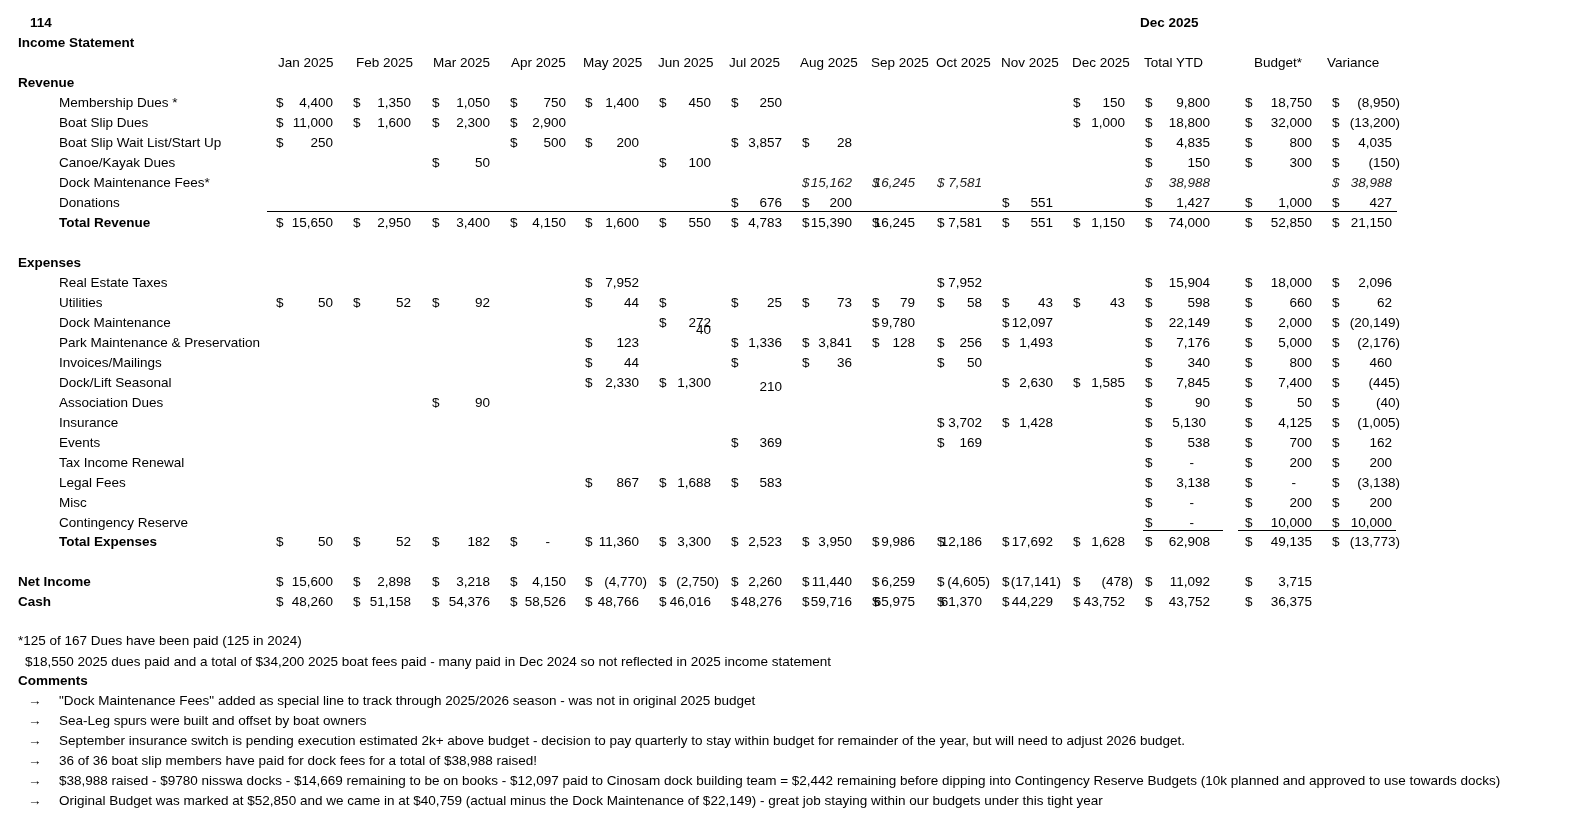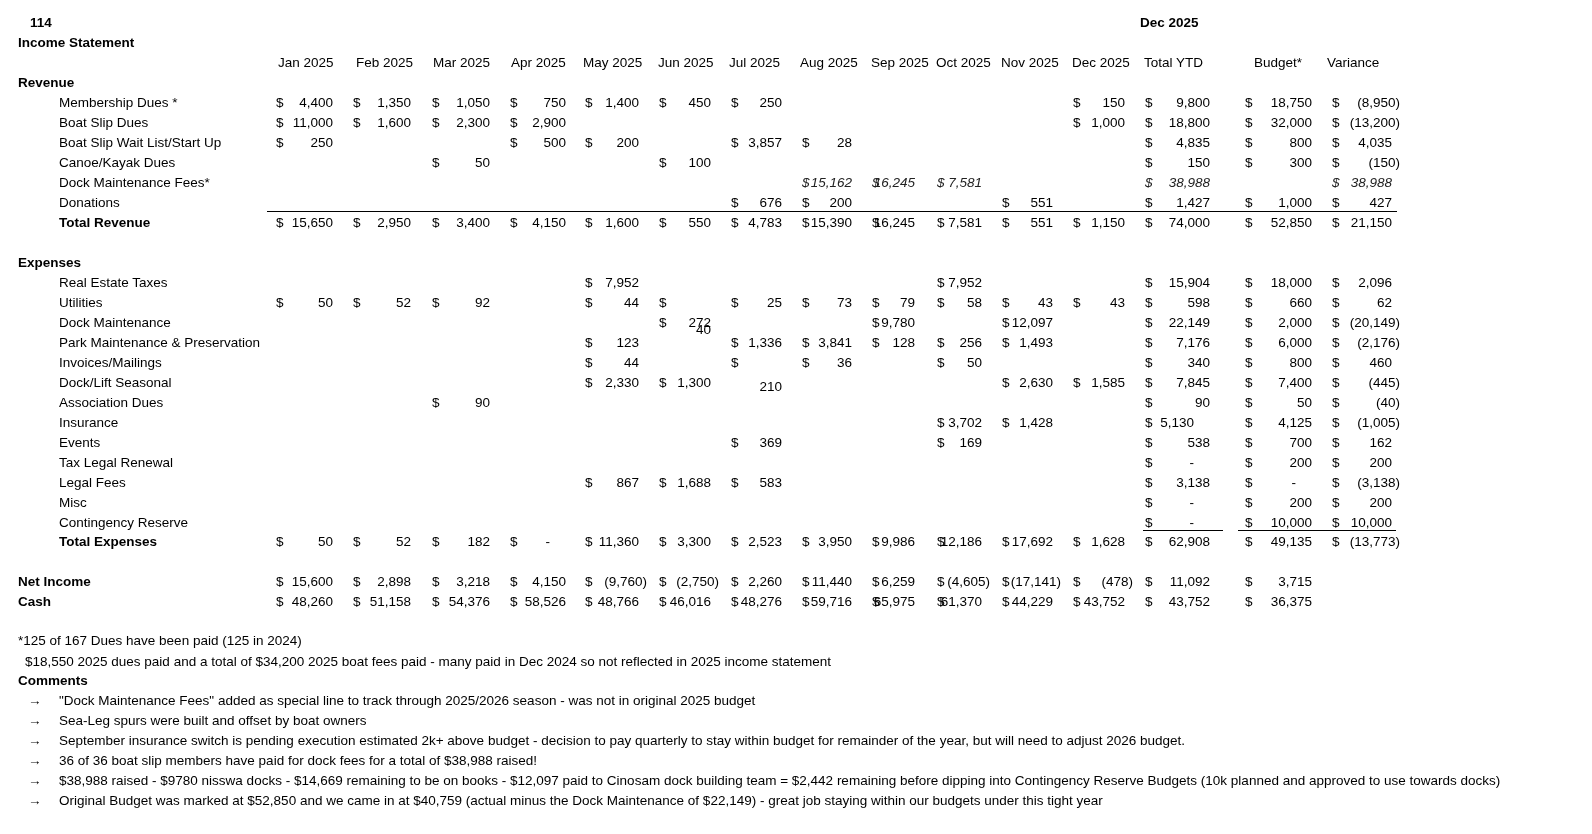--- a/index.html
+++ b/index.html
@@ -437,21 +437,21 @@
         <div class="cell" style="left: 1002px; width: 55px;">
           <span class="d">$</span>
           <span class="v" style="right: 4px;">1,493</span>
         </div>
         <div class="cell" style="left: 1145px; width: 69px;">
           <span class="d">$</span>
           <span class="v" style="right: 4px;">7,176</span>
         </div>
         <div class="cell" style="left: 1245px; width: 71px;">
           <span class="d">$</span>
-          <span class="v" style="right: 4px;">6,000</span>
+          <span class="v" style="right: 4px;">5,000</span>
         </div>
         <div class="cell" style="left: 1332px; width: 68px;">
           <span class="d">$</span>
           <span class="v" style="right: 0px;">(2,176)</span>
         </div>
       </div>
       <div class="row" style="top: 353px;">
         <div class="lbl" style="left: 59px;">Invoices/Mailings</div>
         <div class="cell" style="left: 585px; width: 58px;">
           <span class="d">$</span>
@@ -537,21 +537,21 @@
         <div class="cell" style="left: 937px; width: 49px;">
           <span class="d">$</span>
           <span class="v" style="right: 4px;">3,702</span>
         </div>
         <div class="cell" style="left: 1002px; width: 55px;">
           <span class="d">$</span>
           <span class="v" style="right: 4px;">1,428</span>
         </div>
         <div class="cell" style="left: 1145px; width: 69px;">
           <span class="d">$</span>
-          <span class="v" style="right: 20px; margin-left: 36px;">5,130</span>
+          <span class="v" style="right: 8px; margin-left: 36px;">5,130</span>
         </div>
         <div class="cell" style="left: 1245px; width: 71px;">
           <span class="d">$</span>
           <span class="v" style="right: 4px;">4,125</span>
         </div>
         <div class="cell" style="left: 1332px; width: 68px;">
           <span class="d">$</span>
           <span class="v" style="right: 0px;">(1,005)</span>
         </div>
       </div>
@@ -572,21 +572,21 @@
         <div class="cell" style="left: 1245px; width: 71px;">
           <span class="d">$</span>
           <span class="v" style="right: 4px;">700</span>
         </div>
         <div class="cell" style="left: 1332px; width: 64px;">
           <span class="d">$</span>
           <span class="v" style="right: 4px;">162</span>
         </div>
       </div>
       <div class="row" style="top: 453px;">
-        <div class="lbl" style="left: 59px;">Tax Legal Renewal</div>
+        <div class="lbl" style="left: 59px;">Tax Income Renewal</div>
         <div class="cell" style="left: 1145px; width: 69px;">
           <span class="d">$</span>
           <span class="v" style="right: 20px;">-</span>
         </div>
         <div class="cell" style="left: 1245px; width: 71px;">
           <span class="d">$</span>
           <span class="v" style="right: 4px;">200</span>
         </div>
         <div class="cell" style="left: 1332px; width: 64px;">
           <span class="d">$</span>
@@ -729,21 +729,21 @@
         <div class="cell" style="left: 432px; width: 62px;">
           <span class="d">$</span>
           <span class="v" style="right: 4px;">3,218</span>
         </div>
         <div class="cell" style="left: 510px; width: 60px;">
           <span class="d">$</span>
           <span class="v" style="right: 4px;">4,150</span>
         </div>
         <div class="cell" style="left: 585px; width: 62px;">
           <span class="d">$</span>
-          <span class="v" style="right: 0px;">(9,760)</span>
+          <span class="v" style="right: 0px;">(4,770)</span>
         </div>
         <div class="cell" style="left: 659px; width: 60px;">
           <span class="d">$</span>
           <span class="v" style="right: 0px;">(2,750)</span>
         </div>
         <div class="cell" style="left: 731px; width: 55px;">
           <span class="d">$</span>
           <span class="v" style="right: 4px;">2,260</span>
         </div>
         <div class="cell" style="left: 802px; width: 54px;">

